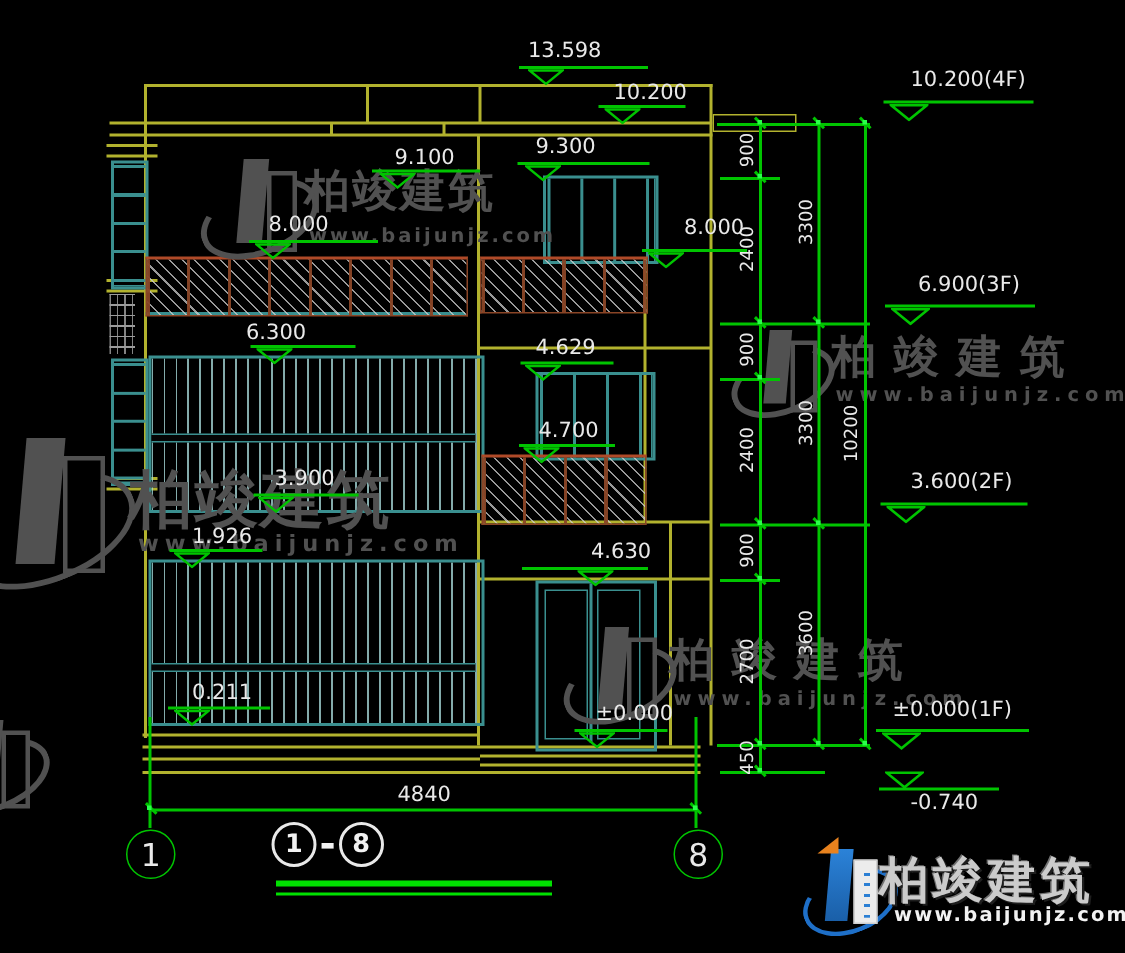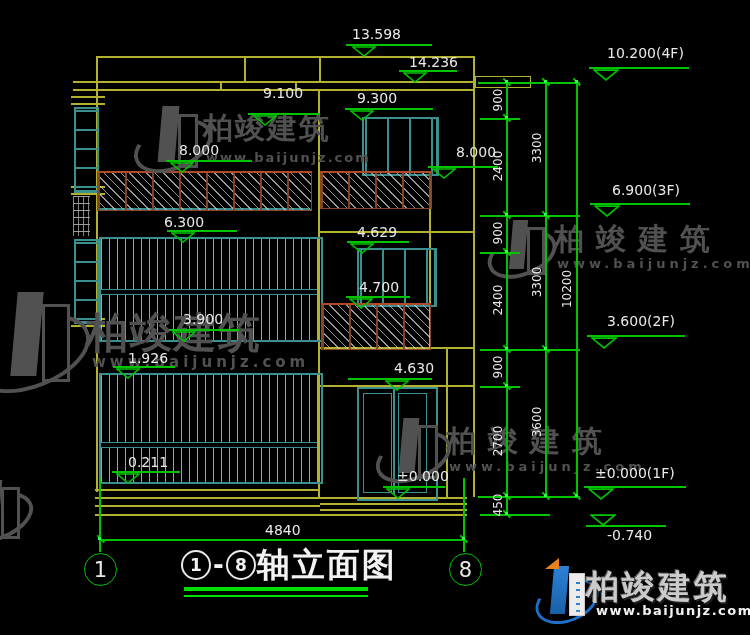--- a/index.html
+++ b/index.html
@@ -214,27 +214,27 @@
   <span class="dtv" style="left:537px;top:282px">3300</span>
   <span class="dtv" style="left:537px;top:422px">3600</span>
   <span class="dtv" style="left:567px;top:289px">10200</span>
 
   <span class="dt" style="left:352px;top:27px">13.598</span>
   <div class="gl" style="left:346px;top:44px;width:86px;height:1.5px"></div>
   <svg class="tri" style="left:352px;top:46px" width="24" height="11" viewBox="0 0 24 11">
       <path d="M1 1h22L12 10z" fill="none" stroke="#00c400" stroke-width="1.6"></path>
     </svg>
 
-  <span class="dt" style="left:409px;top:55px">14.236</span>
+  <span class="dt" style="left:409px;top:55px">10.200</span>
   <div class="gl" style="left:399px;top:70px;width:58px;height:1.5px"></div>
   <svg class="tri" style="left:403px;top:72px" width="24" height="11" viewBox="0 0 24 11">
       <path d="M1 1h22L12 10z" fill="none" stroke="#00c400" stroke-width="1.6"></path>
     </svg>
 
-  <span class="dt" style="left:263px;top:86px">9.100</span>
+  <span class="dt" style="left:263px;top:98px">9.100</span>
   <div class="gl" style="left:248px;top:113px;width:72px;height:1.5px"></div>
   <svg class="tri" style="left:253px;top:115px" width="24" height="11" viewBox="0 0 24 11">
       <path d="M1 1h22L12 10z" fill="none" stroke="#00c400" stroke-width="1.6"></path>
     </svg>
 
   <span class="dt" style="left:357px;top:91px">9.300</span>
   <div class="gl" style="left:345px;top:108px;width:88px;height:1.5px"></div>
   <svg class="tri" style="left:350px;top:110px" width="24" height="11" viewBox="0 0 24 11">
       <path d="M1 1h22L12 10z" fill="none" stroke="#00c400" stroke-width="1.6"></path>
     </svg>
@@ -337,21 +337,20 @@
   <div class="tick" style="left:459px;top:538px"></div>
     <div class="dot" style="left:462px;top:537px"></div>
   <span class="dt" style="left:265px;top:523px">4840</span>
   <div class="bubble" style="left:84px;top:553px">1</div>
   <div class="bubble" style="left:449px;top:553px">8</div>
 
   <div class="title">
     <span class="tcirc">1</span>
     <span class="tdash">-</span>
     <span class="tcirc">8</span>
-    <span class="tname">轴立面图</span>
   </div>
   <div class="gul" style="left:184px;top:587px;width:184px;height:4px"></div>
   <div class="gul" style="left:184px;top:595px;width:184px;height:2px"></div>
 
   <div class="logo">
     <i class="arc"></i>
     <i class="t1"></i>
     <i class="t2"></i>
     <i class="roof"></i>
     <span class="cn">柏竣建筑</span>

